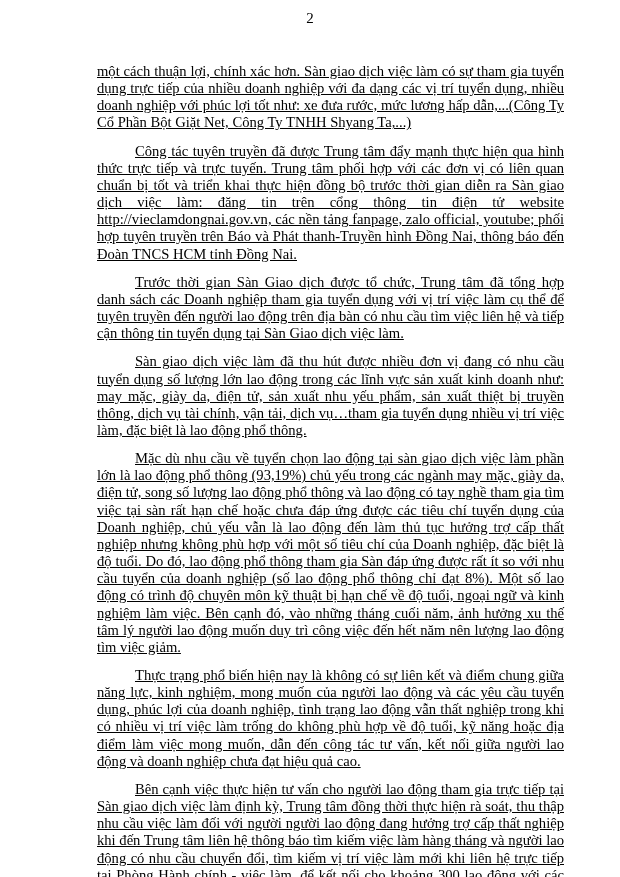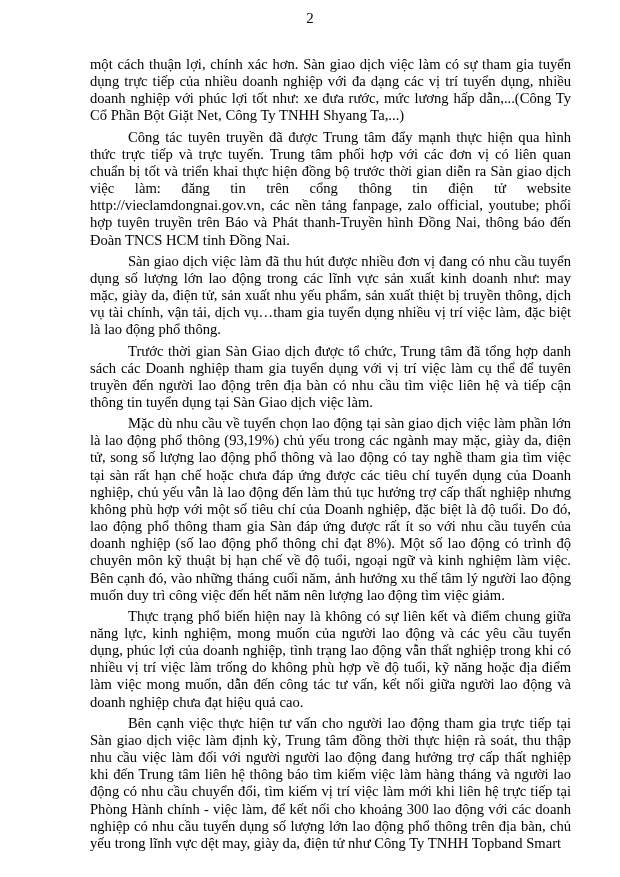--- a/index.html
+++ b/index.html
@@ -31,34 +31,35 @@
     position: absolute;
     top: 52px;
     left: 86px;
     width: 489px;
     font-size: 14.6px;
     line-height: 17.15px;
     text-align: justify;
     text-justify: inter-word;
   }
   .body-text p {
-    margin: 4px;
+    margin: 11px;
     padding: 0;
+    text-decoration: underline;
   }
   .body-text p.indent {
     text-indent: 38px;
   }
 </style>
 </head>
 <body>
 
 <div class="page" style="background: rgb(255, 255, 255); color: rgb(0, 0, 0);">
   <div class="page-number">2</div>
   <div class="body-text">
       <p>một cách thuận lợi, chính xác hơn. Sàn giao dịch việc làm có sự tham gia tuyển dụng trực tiếp của nhiều doanh nghiệp với đa dạng các vị trí tuyển dụng, nhiều doanh nghiệp với phúc lợi tốt như: xe đưa rước, mức lương hấp dẫn,...(Công Ty Cổ Phần Bột Giặt Net, Công Ty TNHH Shyang Ta,...)</p>
       <p class="indent">Công tác tuyên truyền đã được Trung tâm đẩy mạnh thực hiện qua hình thức trực tiếp và trực tuyến. Trung tâm phối hợp với các đơn vị có liên quan chuẩn bị tốt và triển khai thực hiện đồng bộ trước thời gian diễn ra Sàn giao dịch việc làm: đăng tin trên cổng thông tin điện tử website http://vieclamdongnai.gov.vn, các nền tảng fanpage, zalo official, youtube; phối hợp tuyên truyền trên Báo và Phát thanh-Truyền hình Đồng Nai, thông báo đến Đoàn TNCS HCM tỉnh Đồng Nai.</p>
+      <p class="indent">Trước thời gian Sàn Giao dịch được tổ chức, Trung tâm đã tổng hợp danh sách các Doanh nghiệp tham gia tuyển dụng với vị trí việc làm cụ thể để tuyên truyền đến người lao động trên địa bàn có nhu cầu tìm việc liên hệ và tiếp cận thông tin tuyển dụng tại Sàn Giao dịch việc làm.</p>
       <p class="indent">Sàn giao dịch việc làm đã thu hút được nhiều đơn vị đang có nhu cầu tuyển dụng số lượng lớn lao động trong các lĩnh vực sản xuất kinh doanh như: may mặc, giày da, điện tử, sản xuất nhu yếu phẩm, sản xuất thiệt bị truyền thông, dịch vụ tài chính, vận tải, dịch vụ…tham gia tuyển dụng nhiều vị trí việc làm, đặc biệt là lao động phổ thông.</p>
-      <p class="indent">Trước thời gian Sàn Giao dịch được tổ chức, Trung tâm đã tổng hợp danh sách các Doanh nghiệp tham gia tuyển dụng với vị trí việc làm cụ thể để tuyên truyền đến người lao động trên địa bàn có nhu cầu tìm việc liên hệ và tiếp cận thông tin tuyển dụng tại Sàn Giao dịch việc làm.</p>
       <p class="indent">Mặc dù nhu cầu về tuyển chọn lao động tại sàn giao dịch việc làm phần lớn là lao động phổ thông (93,19%) chủ yếu trong các ngành may mặc, giày da, điện tử, song số lượng lao động phổ thông và lao động có tay nghề tham gia tìm việc tại sàn rất hạn chế hoặc chưa đáp ứng được các tiêu chí tuyển dụng của Doanh nghiệp, chủ yếu vẫn là lao động đến làm thủ tục hưởng trợ cấp thất nghiệp nhưng không phù hợp với một số tiêu chí của Doanh nghiệp, đặc biệt là độ tuổi. Do đó, lao động phổ thông tham gia Sàn đáp ứng được rất ít so với nhu cầu tuyển của doanh nghiệp (số lao động phổ thông chỉ đạt 8%). Một số lao động có trình độ chuyên môn kỹ thuật bị hạn chế về độ tuổi, ngoại ngữ và kinh nghiệm làm việc. Bên cạnh đó, vào những tháng cuối năm, ảnh hưởng xu thế tâm lý người lao động muốn duy trì công việc đến hết năm nên lượng lao động tìm việc giảm.</p>
       <p class="indent">Thực trạng phổ biến hiện nay là không có sự liên kết và điểm chung giữa năng lực, kinh nghiệm, mong muốn của người lao động và các yêu cầu tuyển dụng, phúc lợi của doanh nghiệp, tình trạng lao động vẫn thất nghiệp trong khi có nhiều vị trí việc làm trống do không phù hợp về độ tuổi, kỹ năng hoặc địa điểm làm việc mong muốn, dẫn đến công tác tư vấn, kết nối giữa người lao động và doanh nghiệp chưa đạt hiệu quả cao.</p>
       <p class="indent">Bên cạnh việc thực hiện tư vấn cho người lao động tham gia trực tiếp tại Sàn giao dịch việc làm định kỳ, Trung tâm đồng thời thực hiện rà soát, thu thập nhu cầu việc làm đối với người người lao động đang hưởng trợ cấp thất nghiệp khi đến Trung tâm liên hệ thông báo tìm kiếm việc làm hàng tháng và người lao động có nhu cầu chuyển đổi, tìm kiếm vị trí việc làm mới khi liên hệ trực tiếp tại Phòng Hành chính - việc làm, để kết nối cho khoảng 300 lao động với các doanh nghiệp có nhu cầu tuyển dụng số lượng lớn lao động phổ thông trên địa bàn, chủ yếu trong lĩnh vực dệt may, giày da, điện tử như Công Ty TNHH Topband Smart</p>
     </div>
 </div>
 
 </body></html>

